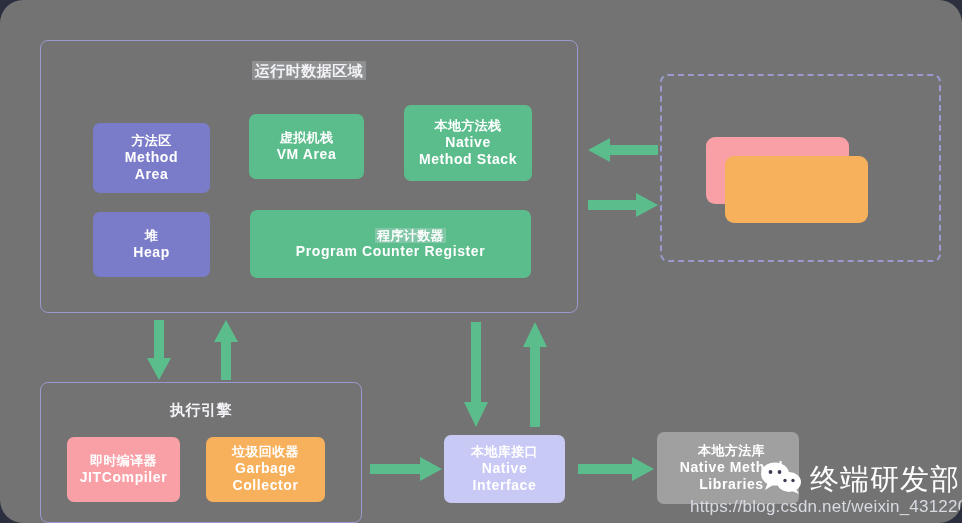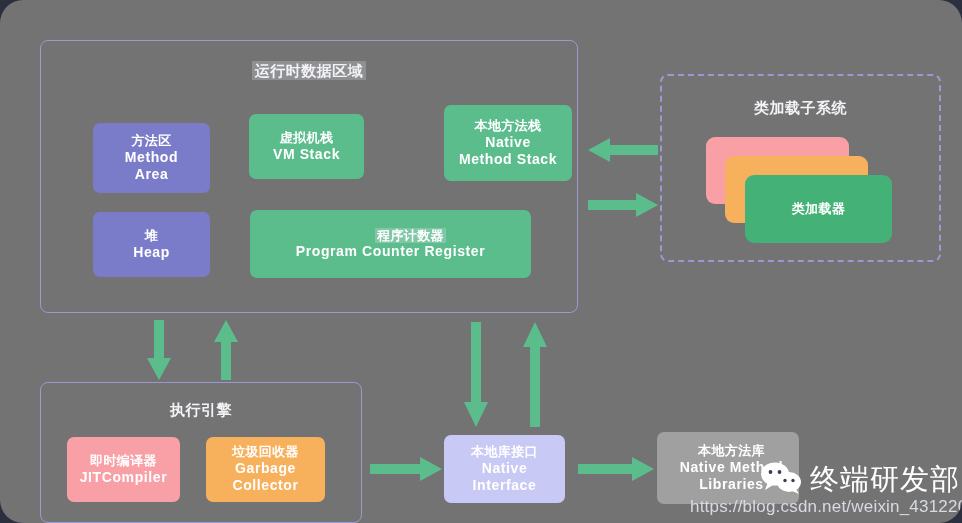--- a/index.html
+++ b/index.html
@@ -78,21 +78,21 @@
   .c-purple  { background: #7b7cc9; }
   .c-green   { background: #5cbd8c; }
   .c-pink    { background: #f8a0a6; }
   .c-orange  { background: #f7b05c; }
   .c-lav     { background: #c9c9f5; color: #ffffff; text-align: center; }
   .c-grey    { background: #a0a0a0; }
 
   
   #blk-method-area { left: 93px;  top: 123px; width: 117px; height: 70px; }
   #blk-vm-stack    { left: 249px; top: 114px; width: 115px; height: 65px; }
-  #blk-native-stk  { left: 404px; top: 105px; width: 128px; height: 76px; margin-left: 40px; }
+  #blk-native-stk  { left: 404px; top: 105px; width: 128px; height: 76px; }
   #blk-heap        { left: 93px;  top: 212px; width: 117px; height: 65px; }
   #blk-pcr         { left: 250px; top: 210px; width: 281px; height: 68px; }
 
   
   #card-pink   { left: 706px; top: 137px; width: 143px; height: 67px; border-radius: 9px; }
   #card-orange { left: 725px; top: 156px; width: 143px; height: 67px; border-radius: 9px; }
   #card-green  { left: 745px; top: 175px; width: 147px; height: 68px; border-radius: 9px;
                  align-items: center; justify-content: center; }
 
   
@@ -141,47 +141,43 @@
   <div class="panel-title" id="runtime-title"><span class="hl">运行时数据区域</span></div>
 
   <div class="block c-purple" id="blk-method-area">
     <span class="cn">方法区</span>
     <span class="en">Method</span>
     <span class="en">Area</span>
   </div>
 
   <div class="block c-green" id="blk-vm-stack">
     <span class="cn">虚拟机栈</span>
-    <span class="en">VM Stack</span>
+    <span class="en">VM Area</span>
   </div>
 
   <div class="block c-green" id="blk-native-stk">
     <span class="cn">本地方法栈</span>
     <span class="en">Native</span>
     <span class="en">Method Stack</span>
   </div>
 
   <div class="block c-purple" id="blk-heap">
     <span class="cn">堆</span>
     <span class="en">Heap</span>
   </div>
 
   <div class="block c-green" id="blk-pcr">
     <span class="cn hl">程序计数器</span>
     <span class="en">Program Counter Register</span>
   </div>
 
   <div class="panel dashed" id="classloader-panel"></div>
-  <div class="panel-title" id="classloader-title"><span>类加载子系统</span></div>
 
   <div class="block c-pink" id="card-pink"></div>
   <div class="block c-orange" id="card-orange"></div>
-  <div class="block" id="card-green" style="background:#44b177;">
-    <span class="cn">类加载器</span>
-  </div>
 
   <div class="panel" id="engine-panel"></div>
   <div class="panel-title" id="engine-title"><span>执行引擎</span></div>
 
   <div class="block c-pink" id="blk-jit">
     <span class="cn">即时编译器</span>
     <span class="en">JITCompiler</span>
   </div>
 
   <div class="block c-orange" id="blk-gc">

